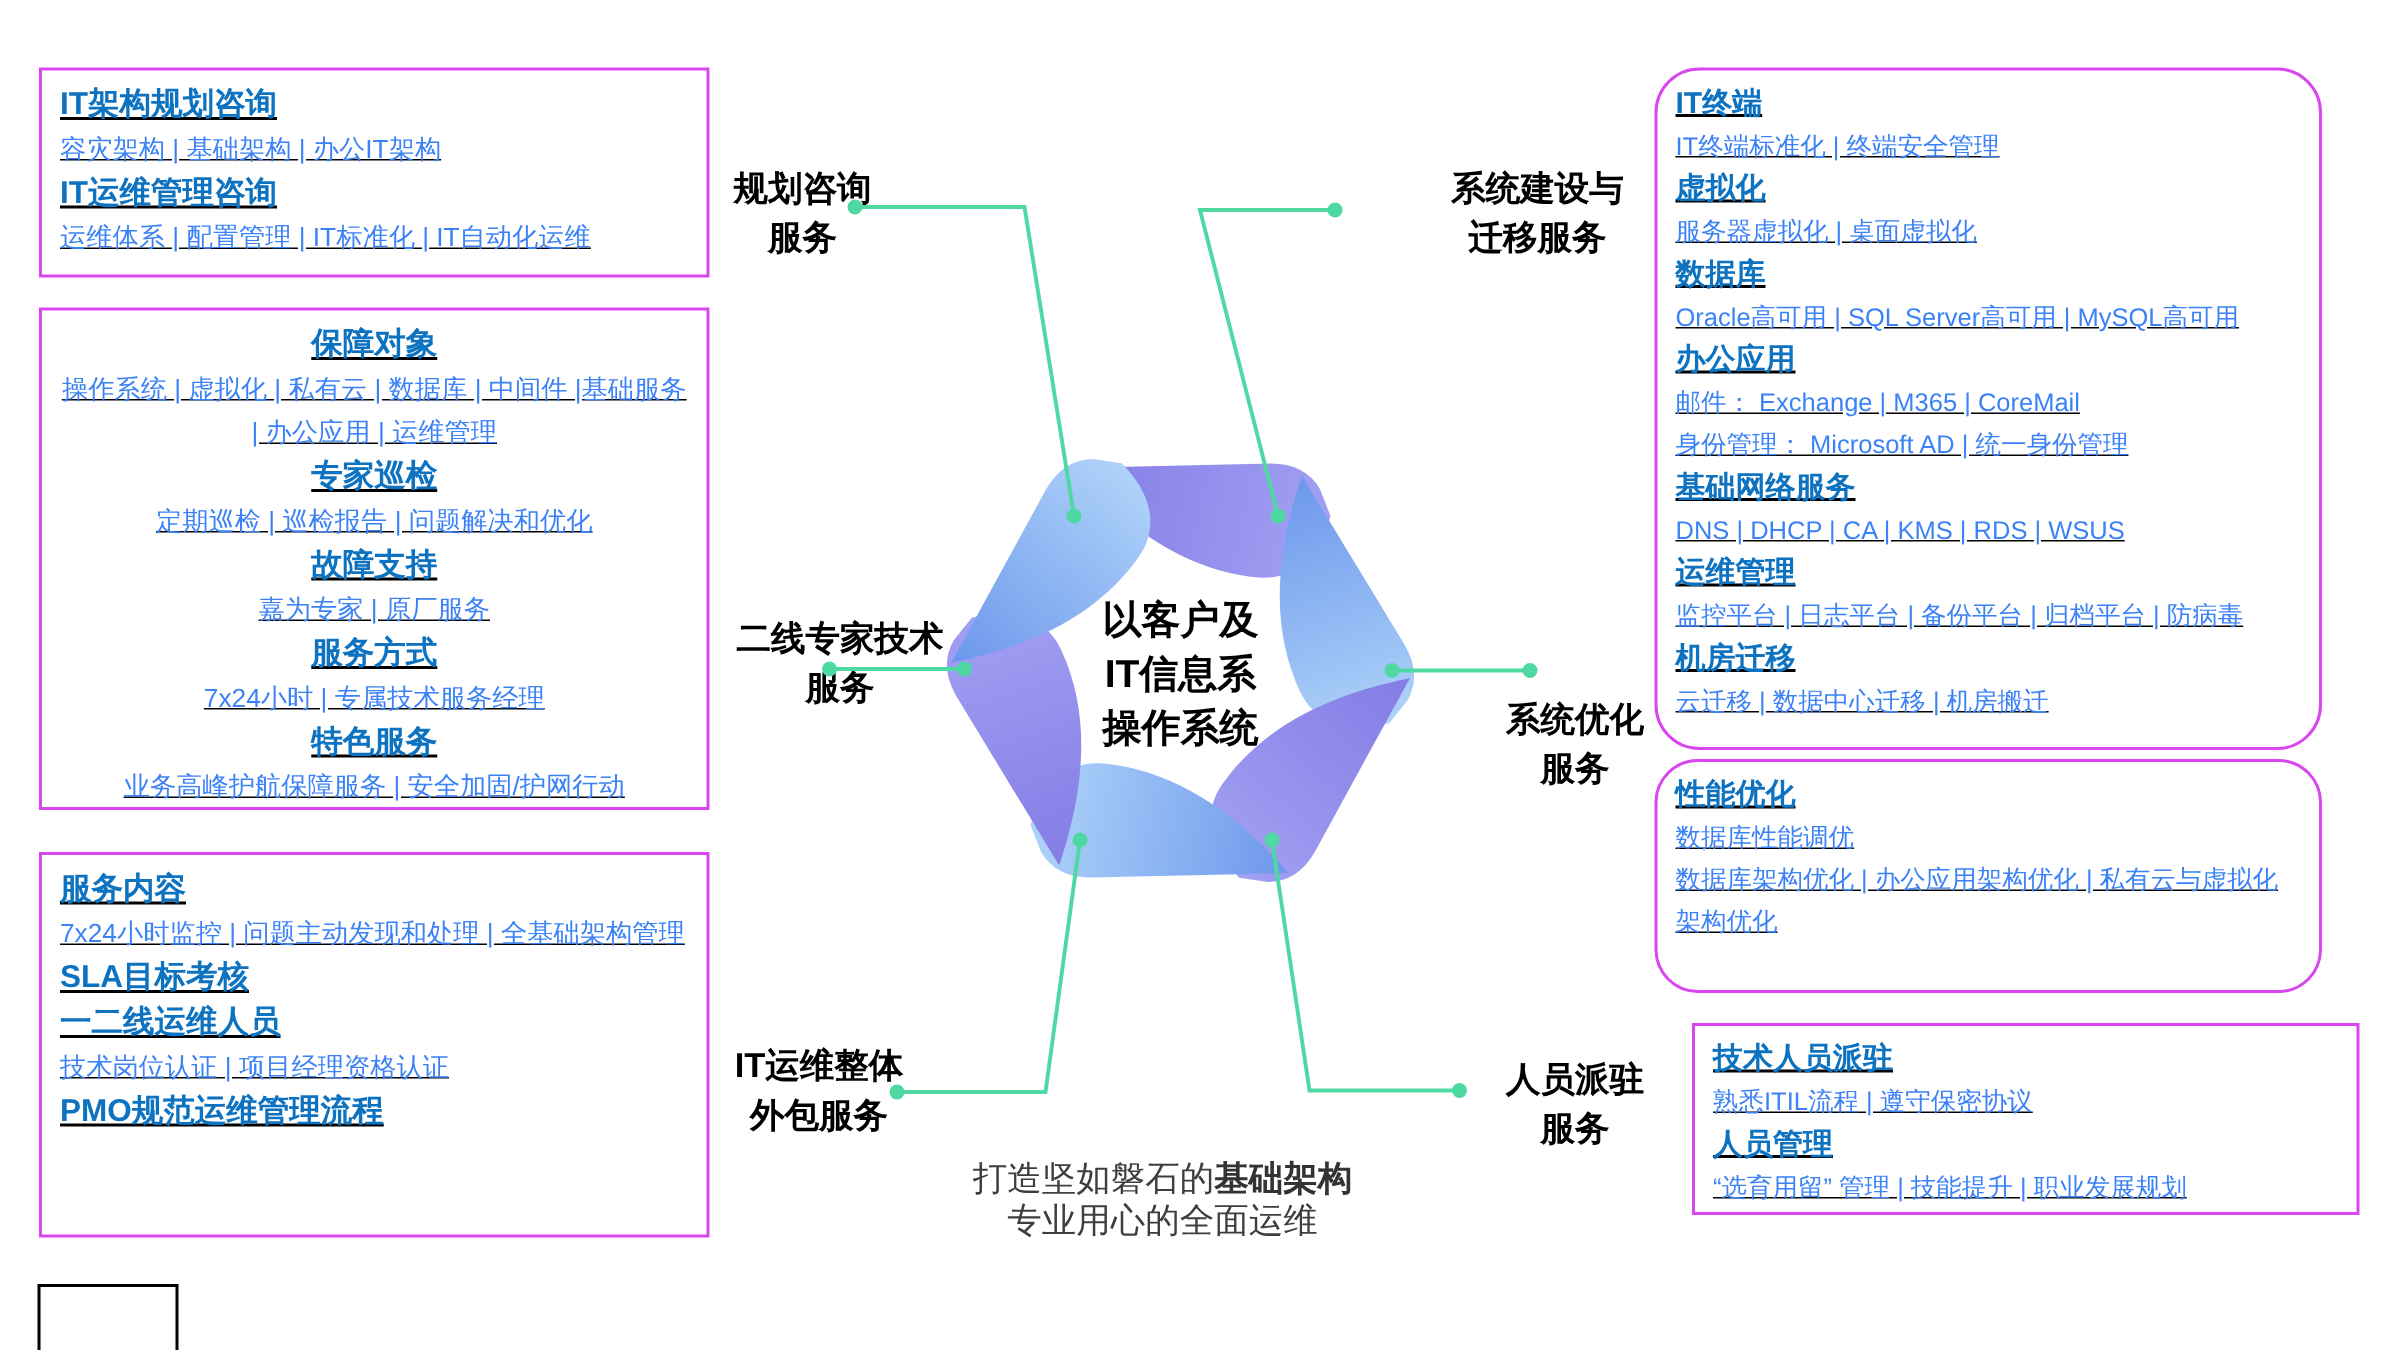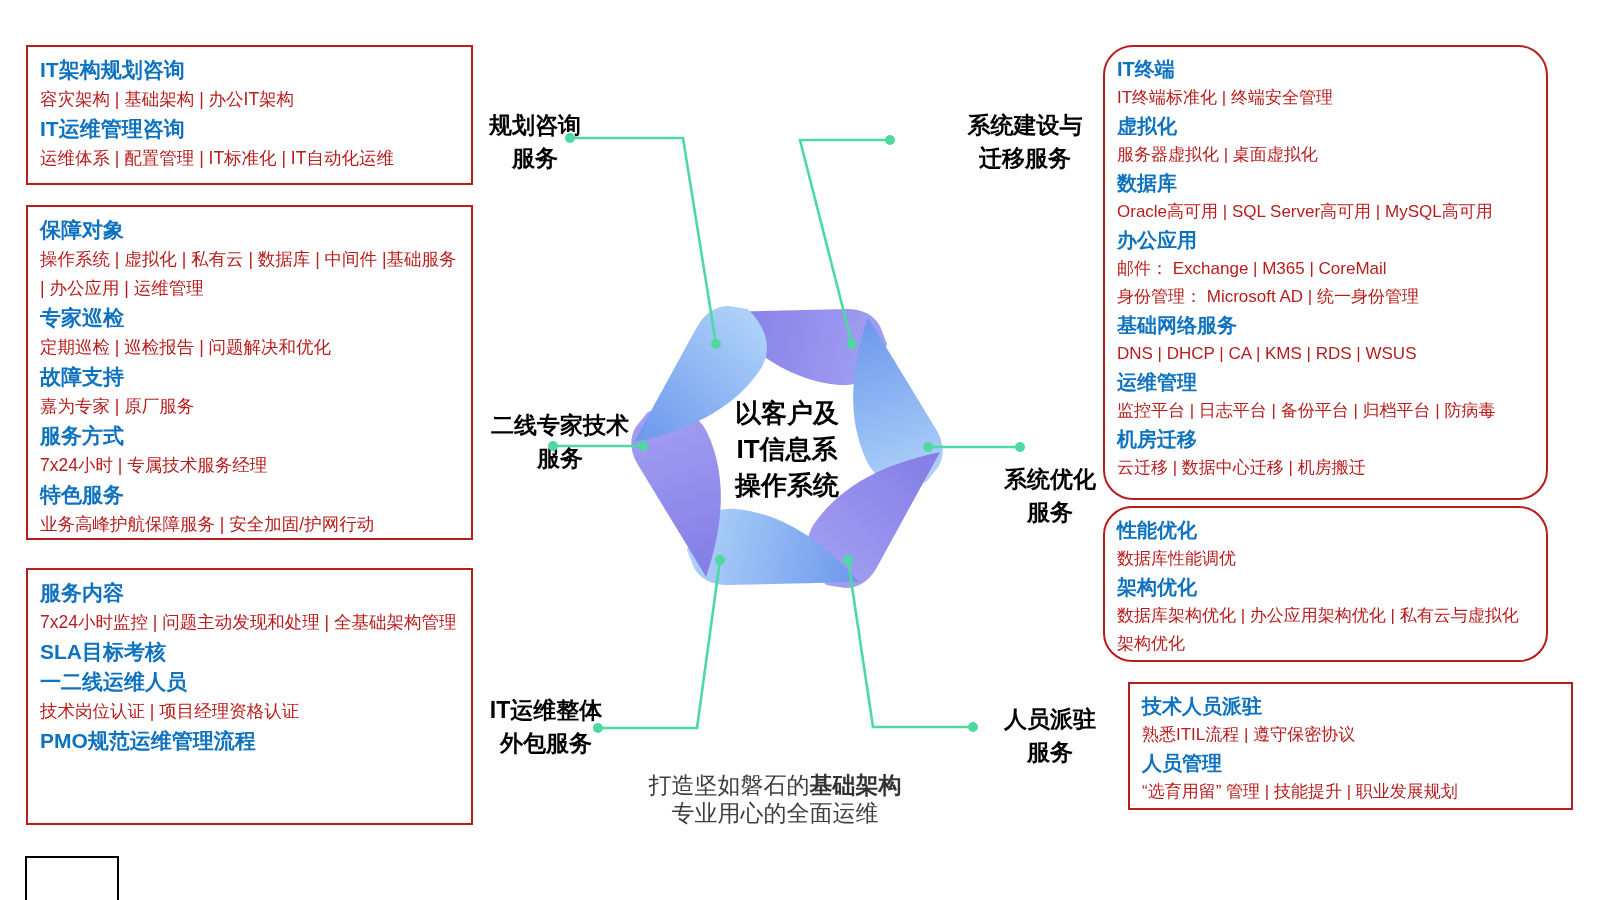--- a/index.html
+++ b/index.html
@@ -1,28 +1,28 @@
 <!DOCTYPE html>
 <html><head>
 <meta charset="utf-8">
 <style>
   html,body{margin:0;padding:0;background:#fff;}
   body{font-family:"Liberation Sans","DejaVu Sans",sans-serif;}
   .canvas{position:relative;width:1600px;height:900px;background:#fff;overflow:hidden;}
 
   
-  .svcbox{position:absolute;border:2px solid #b91c1c;background:#fff;box-sizing:border-box;padding:8px 12px;}
+  .svcbox{position:absolute;border:2px solid #d946ef;background:#fff;box-sizing:border-box;padding:8px 12px;text-decoration:underline;}
   .b-lb1{left:26px;top:45px;width:447px;height:140px;}
-  .b-lb2{left:26px;top:205px;width:447px;height:335px;}
+  .b-lb2{left:26px;top:205px;width:447px;height:335px;text-align:center;}
   .b-lb3{left:26px;top:568px;width:447px;height:257px;}
   .b-rb1{left:1103px;top:45px;width:445px;height:455px;border-radius:30px;}
   .b-rb2{left:1103px;top:506px;width:445px;height:156px;border-radius:29px;}
   .b-rb3{left:1103px;top:682px;width:445px;height:128px;margin-left:25px;}
   .sec-title{color:#0D72C0;font-weight:bold;font-size:21px;line-height:30px;white-space:nowrap;}
-  .sec-line{color:#b91c1c;font-size:17.5px;line-height:29px;}
+  .sec-line{color:#3b82f6;font-size:17.5px;line-height:29px;}
   .rt .sec-title{font-size:20px;line-height:29px;}
   .rt .sec-line{font-size:17px;line-height:28px;}
 
   
   .fragment{position:absolute;left:25px;top:856px;width:90px;height:60px;border:2px solid #000;background:#fff;}
 
   
   .knot{position:absolute;left:617px;top:277px;width:340px;height:340px;}
   .center-text{position:absolute;left:667px;top:395px;width:240px;text-align:center;
     font-size:26px;font-weight:bold;color:#000;line-height:36px;}
@@ -90,21 +90,20 @@
       <div class="sec-title">基础网络服务</div>
       <div class="sec-line">DNS | DHCP | CA | KMS | RDS | WSUS</div>
       <div class="sec-title">运维管理</div>
       <div class="sec-line">监控平台 | 日志平台 | 备份平台 | 归档平台 | 防病毒</div>
       <div class="sec-title">机房迁移</div>
       <div class="sec-line">云迁移 | 数据中心迁移 | 机房搬迁</div>
     </div>
   <div class="svcbox rt b-rb2" id="box-rb2">
       <div class="sec-title">性能优化</div>
       <div class="sec-line">数据库性能调优</div>
-      <div class="sec-title">架构优化</div>
       <div class="sec-line">数据库架构优化 | 办公应用架构优化 | 私有云与虚拟化架构优化</div>
     </div>
   <div class="svcbox rt b-rb3" id="box-rb3">
       <div class="sec-title">技术人员派驻</div>
       <div class="sec-line">熟悉ITIL流程 | 遵守保密协议</div>
       <div class="sec-title">人员管理</div>
       <div class="sec-line">“选育用留” 管理 | 技能提升 | 职业发展规划</div>
     </div>
 
   <div class="fragment"></div>

